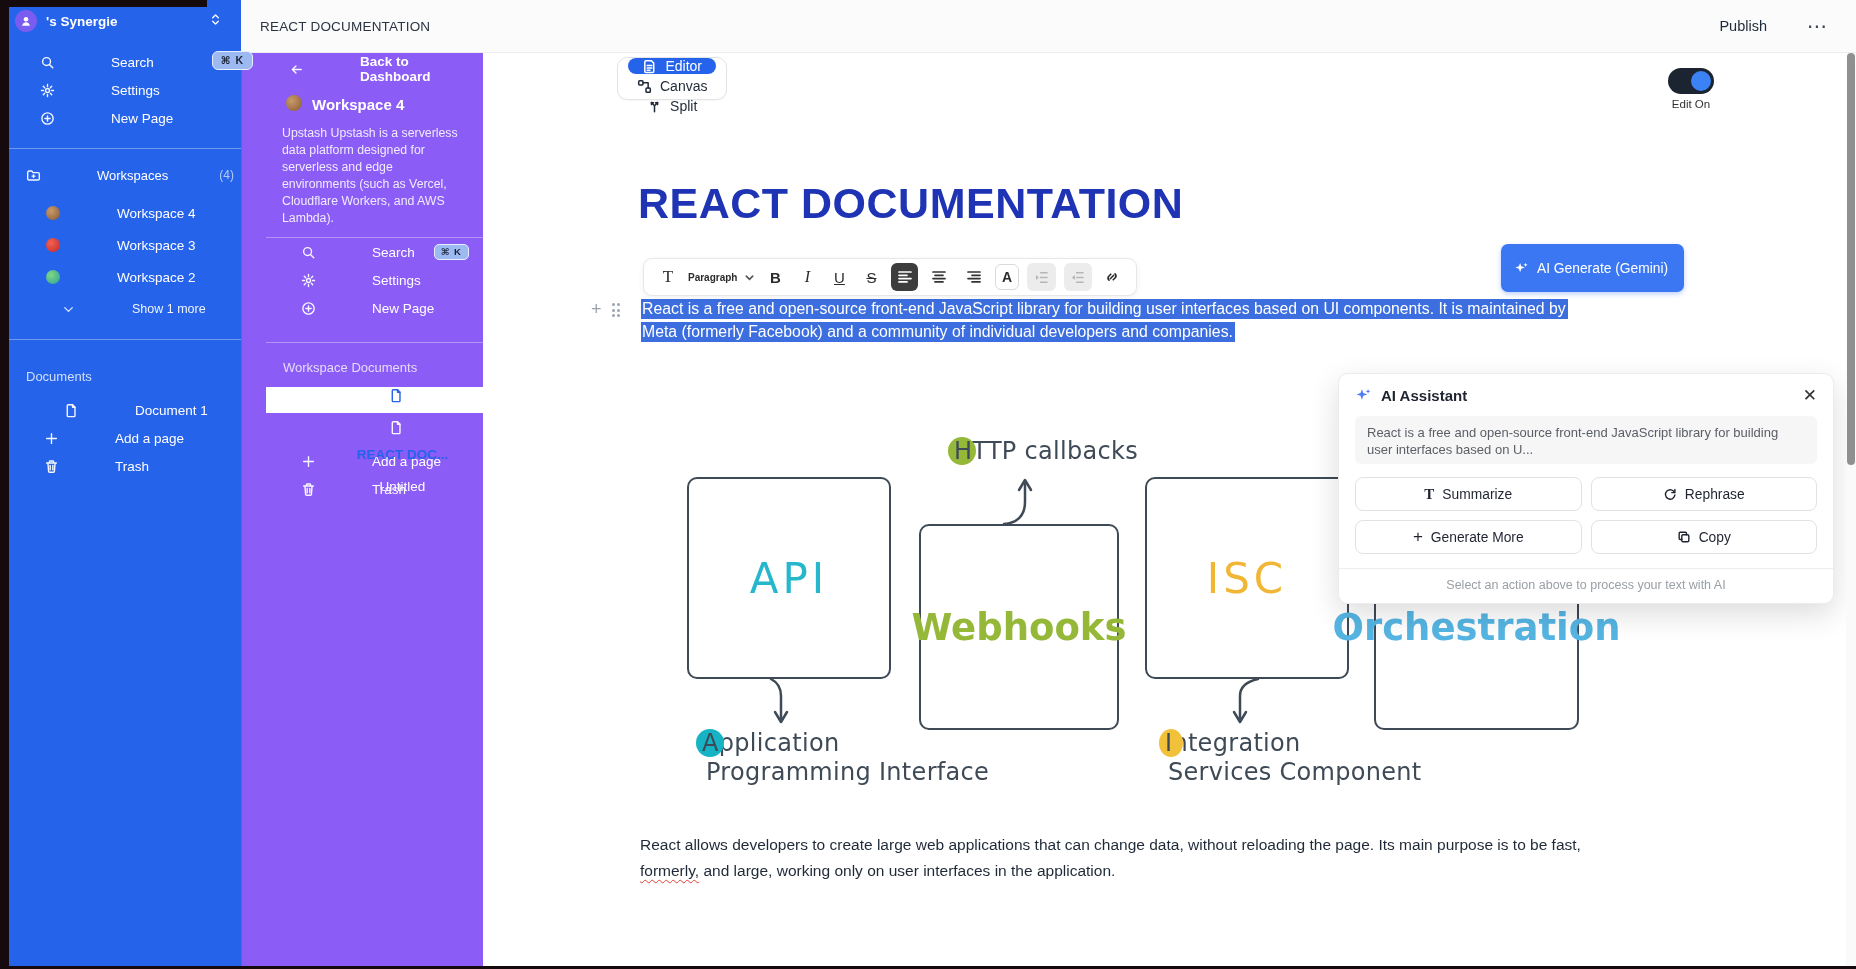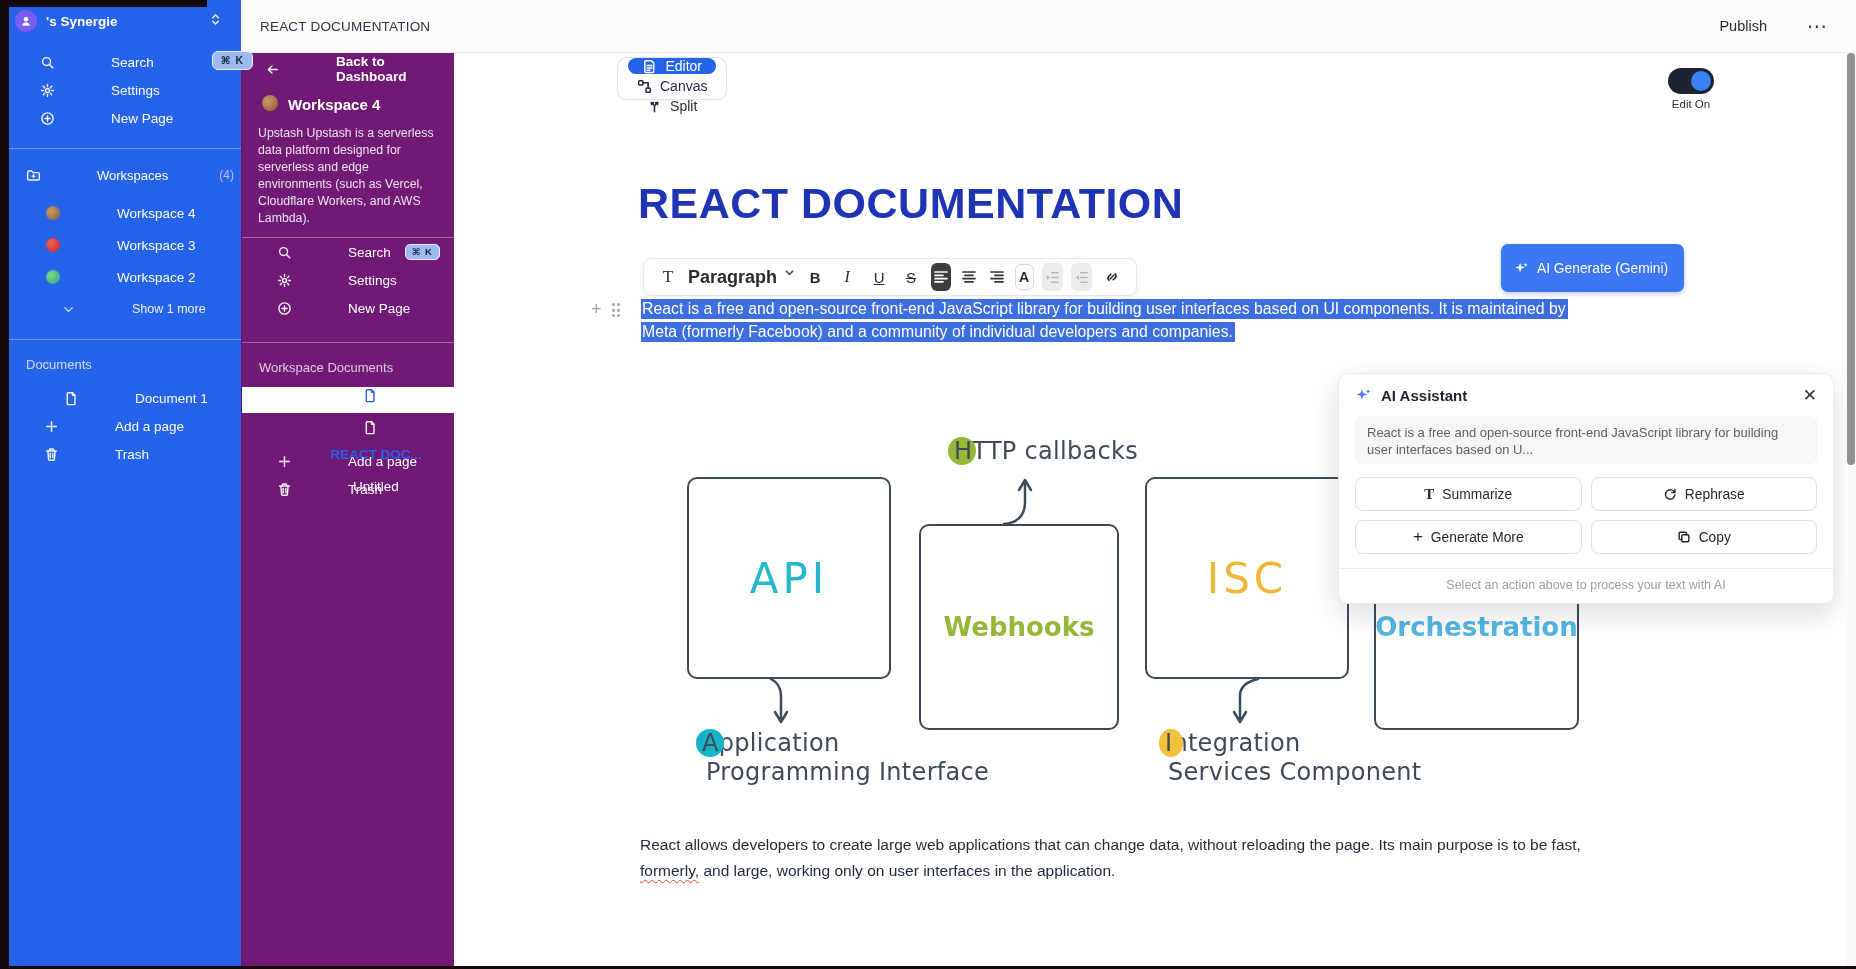--- a/index.html
+++ b/index.html
@@ -6,21 +6,21 @@
   html,body { width:1856px; height:969px; overflow:hidden; background:#fff;
     font-family:"Liberation Sans","DejaVu Sans",sans-serif; }
 
   
   .frame-left { position:absolute; left:0; top:0; width:9px; height:969px; background:#150a0e; z-index:60; }
   .frame-bottom { position:absolute; left:0; bottom:0; width:100%; height:3px; background:#150a0e; z-index:60; }
   .frame-topleft { position:absolute; left:0; top:0; width:207px; height:7px; background:#150a0e; z-index:61; }
 
   
   .sb1 { position:absolute; left:9px; top:0; width:232px; height:969px; background:#2563eb; z-index:20; padding-top:8px; color:#fff; }
-  .sb2 { position:absolute; left:241px; top:53px; width:213px; height:916px; background:#701a75; z-index:19; padding-top:4px; color:#fff; border-left:1px solid rgba(0,0,0,0.10); }
+  .sb2 { position:absolute; left:241px; top:53px; width:242px; height:916px; background:#8b5cf6; z-index:19; padding-top:4px; color:#fff; border-left:1px solid rgba(0,0,0,0.10);padding-left:24px; }
   .sb-row { display:flex; align-items:center; height:28px; font-size:13.5px; font-weight:500; color:#fff; cursor:pointer; position:relative;gap:44px; }
   .sb-row .ic { width:16px; height:16px; display:inline-flex; align-items:center; justify-content:center; margin-right:12px; flex:0 0 16px; }
   .sb1 .nav .sb-row { padding-left:30px; }
   svg.wic { stroke:rgba(255,255,255,0.95); fill:none; stroke-width:1.5; stroke-linecap:round; stroke-linejoin:round; width:15px; height:15px; }
   .divider { height:1px; background:rgba(255,255,255,0.35); }
   .brand { display:flex; align-items:center; height:26px; padding-left:6px; }
   .avatar { width:22px; height:22px; border-radius:50%; background:#7a5cf0; display:flex; align-items:center; justify-content:center; margin-right:9px; }
   .avatar svg { width:14px; height:14px; }
   .brand-name { font-size:13.5px; font-weight:600; }
   .brand-caret { margin-left:auto; margin-right:18px; }
@@ -60,21 +60,21 @@
   .toggle-wrap { position:absolute; left:1172px; top:15px; width:72px; text-align:center; }
   .toggle { width:46px; height:26px; border-radius:13px; background:#1b2430; position:relative; margin:0 auto; cursor:pointer; }
   .toggle .knob { position:absolute; right:3px; top:3px; width:20px; height:20px; border-radius:50%; background:#3b82f6; }
   .toggle-label { margin-top:4px; font-size:11.5px; color:#333; }
 
   .doc-title { position:absolute; left:155px; top:126px; font-size:43px; font-weight:800; color:#1e34b4; letter-spacing:0.5px; }
 
   .fmt-toolbar { position:absolute; left:160px; top:205px; width:494px; height:38px; background:#fff; border:1px solid #e7e7e7; border-radius:9px; box-shadow:0 2px 6px rgba(0,0,0,0.06); display:flex; align-items:center; padding:0 12px; gap:8px; z-index:6; }
   .fbtn { min-width:24px; height:26px; display:flex; align-items:center; justify-content:center; font-size:15px; color:#2b2b2b; cursor:pointer; border-radius:6px; background:none; border:none; font-family:inherit; }
   .fbtn.serifT { font-family:"Liberation Serif",serif; font-size:17px; }
-  .block-select { display:flex; align-items:flex-start; gap:7px; font-size:18px; font-weight:600; color:#2b2b2b; cursor:pointer; }
+  .block-select { display:flex; align-items:flex-start; gap:7px; font-size:10px; font-weight:600; color:#2b2b2b; cursor:pointer; }
   .block-select svg { width:11px; height:11px; stroke:#555; fill:none; stroke-width:1.8; stroke-linecap:round; }
   .b-bold { font-weight:800; }
   .b-italic { font-family:"Liberation Serif",serif; font-style:italic; font-size:16px; }
   .b-under { text-decoration:underline; }
   .b-strike { text-decoration:line-through; }
   .align-btn { width:28px; height:28px; border-radius:6px; display:flex; align-items:center; justify-content:center; cursor:pointer; }
   .align-btn.active { background:#3d3d3d; }
   .align-btn svg { width:16px; height:14px; stroke:#333; stroke-width:1.7; stroke-linecap:round; }
   .align-btn.active svg { stroke:#fff; }
   .color-btn { width:26px; height:26px; border:1px solid #d9d9d9; border-radius:6px; font-size:14px; font-weight:600; color:#2b2b2b; display:flex; align-items:center; justify-content:center; cursor:pointer; background:#fff; }
@@ -95,21 +95,21 @@
   .sel-para .hl { background:#3c6edf; padding:1px 2px 2px 1px; }
 
   
   .diagram { position:absolute; left:157px; top:337px; width:1050px; height:450px; z-index:1; font-family:"DejaVu Sans",sans-serif; }
   .dbox { position:absolute; border:2.5px solid #3f4a57; border-radius:10px; display:flex; align-items:center; justify-content:center; background:#fff; }
   .dbox.b-api { left:47px; top:87px; width:204px; height:202px; }
   .dbox.b-web { left:279px; top:134px; width:200px; height:206px; }
   .dbox.b-isc { left:505px; top:87px; width:204px; height:202px; }
   .dbox.b-orc { left:734px; top:134px; width:205px; height:206px; }
   .dlabel-big { font-size:42px; letter-spacing:4px; font-weight:500; }
-  .dlabel-mid { font-size:26px; font-weight:700; }
+  .dlabel-mid { font-size:37px; font-weight:700; }
   .c-api { color:#27b7cd; } .c-web { color:#95b838; } .c-isc { color:#f2b636; } .c-orc { color:#55b5e2; }
   .dcap { position:absolute; font-size:24px; color:#3f4a57; letter-spacing:0.3px; }
   .cap-first { position:relative; display:inline-block; z-index:1; }
   .cap-first::before { content:""; position:absolute; left:-6px; top:0px; width:28px; height:28px; border-radius:50%; z-index:-1; }
   .cap-h::before { background:#95b838; }
   .cap-a::before { background:#16b3c5; }
   .cap-i::before { background:#f2c13a; width:24px; }
   .darrows { position:absolute; left:0; top:0; width:1050px; height:450px; pointer-events:none; }
   .darrows path { stroke:#3f4a57; stroke-width:2.5; fill:none; stroke-linecap:round; stroke-linejoin:round; }
 
@@ -226,21 +226,21 @@
     <div class="sb-row" style="padding-left:30px; margin-top:2px;margin-left:21px;">
       <span class="ic muted-chev">
           <svg class="wic" viewBox="0 0 16 16">
             <path d="M4 6l4 4 4-4"></path>
           </svg>
         </span>
       <span style="font-size:12.5px; color:rgba(255,255,255,0.92);">Show 1 more</span>
     </div>
   </div>
   <div class="divider" style="margin-top:16px;"></div>
-  <div class="sb-row" style="margin-top:12px; padding-left:17px; height:24px;">
+  <div class="sb-row" style="margin-top:24px; padding-left:17px; height:24px;">
     <span class="sec-label">Documents</span>
   </div>
   <div style="margin-top:8px;">
     <div class="sb-row doc-row">
       <span class="ic">
           <svg class="wic" viewBox="0 0 16 16">
             <path d="M4.5 1.8h4.6l2.6 2.7v9a1 1 0 0 1-1 1H4.5a1 1 0 0 1-1-1V2.8a1 1 0 0 1 1-1z"></path>
             <path d="M9.1 1.8v2.7h2.6"></path>
           </svg>
         </span>

